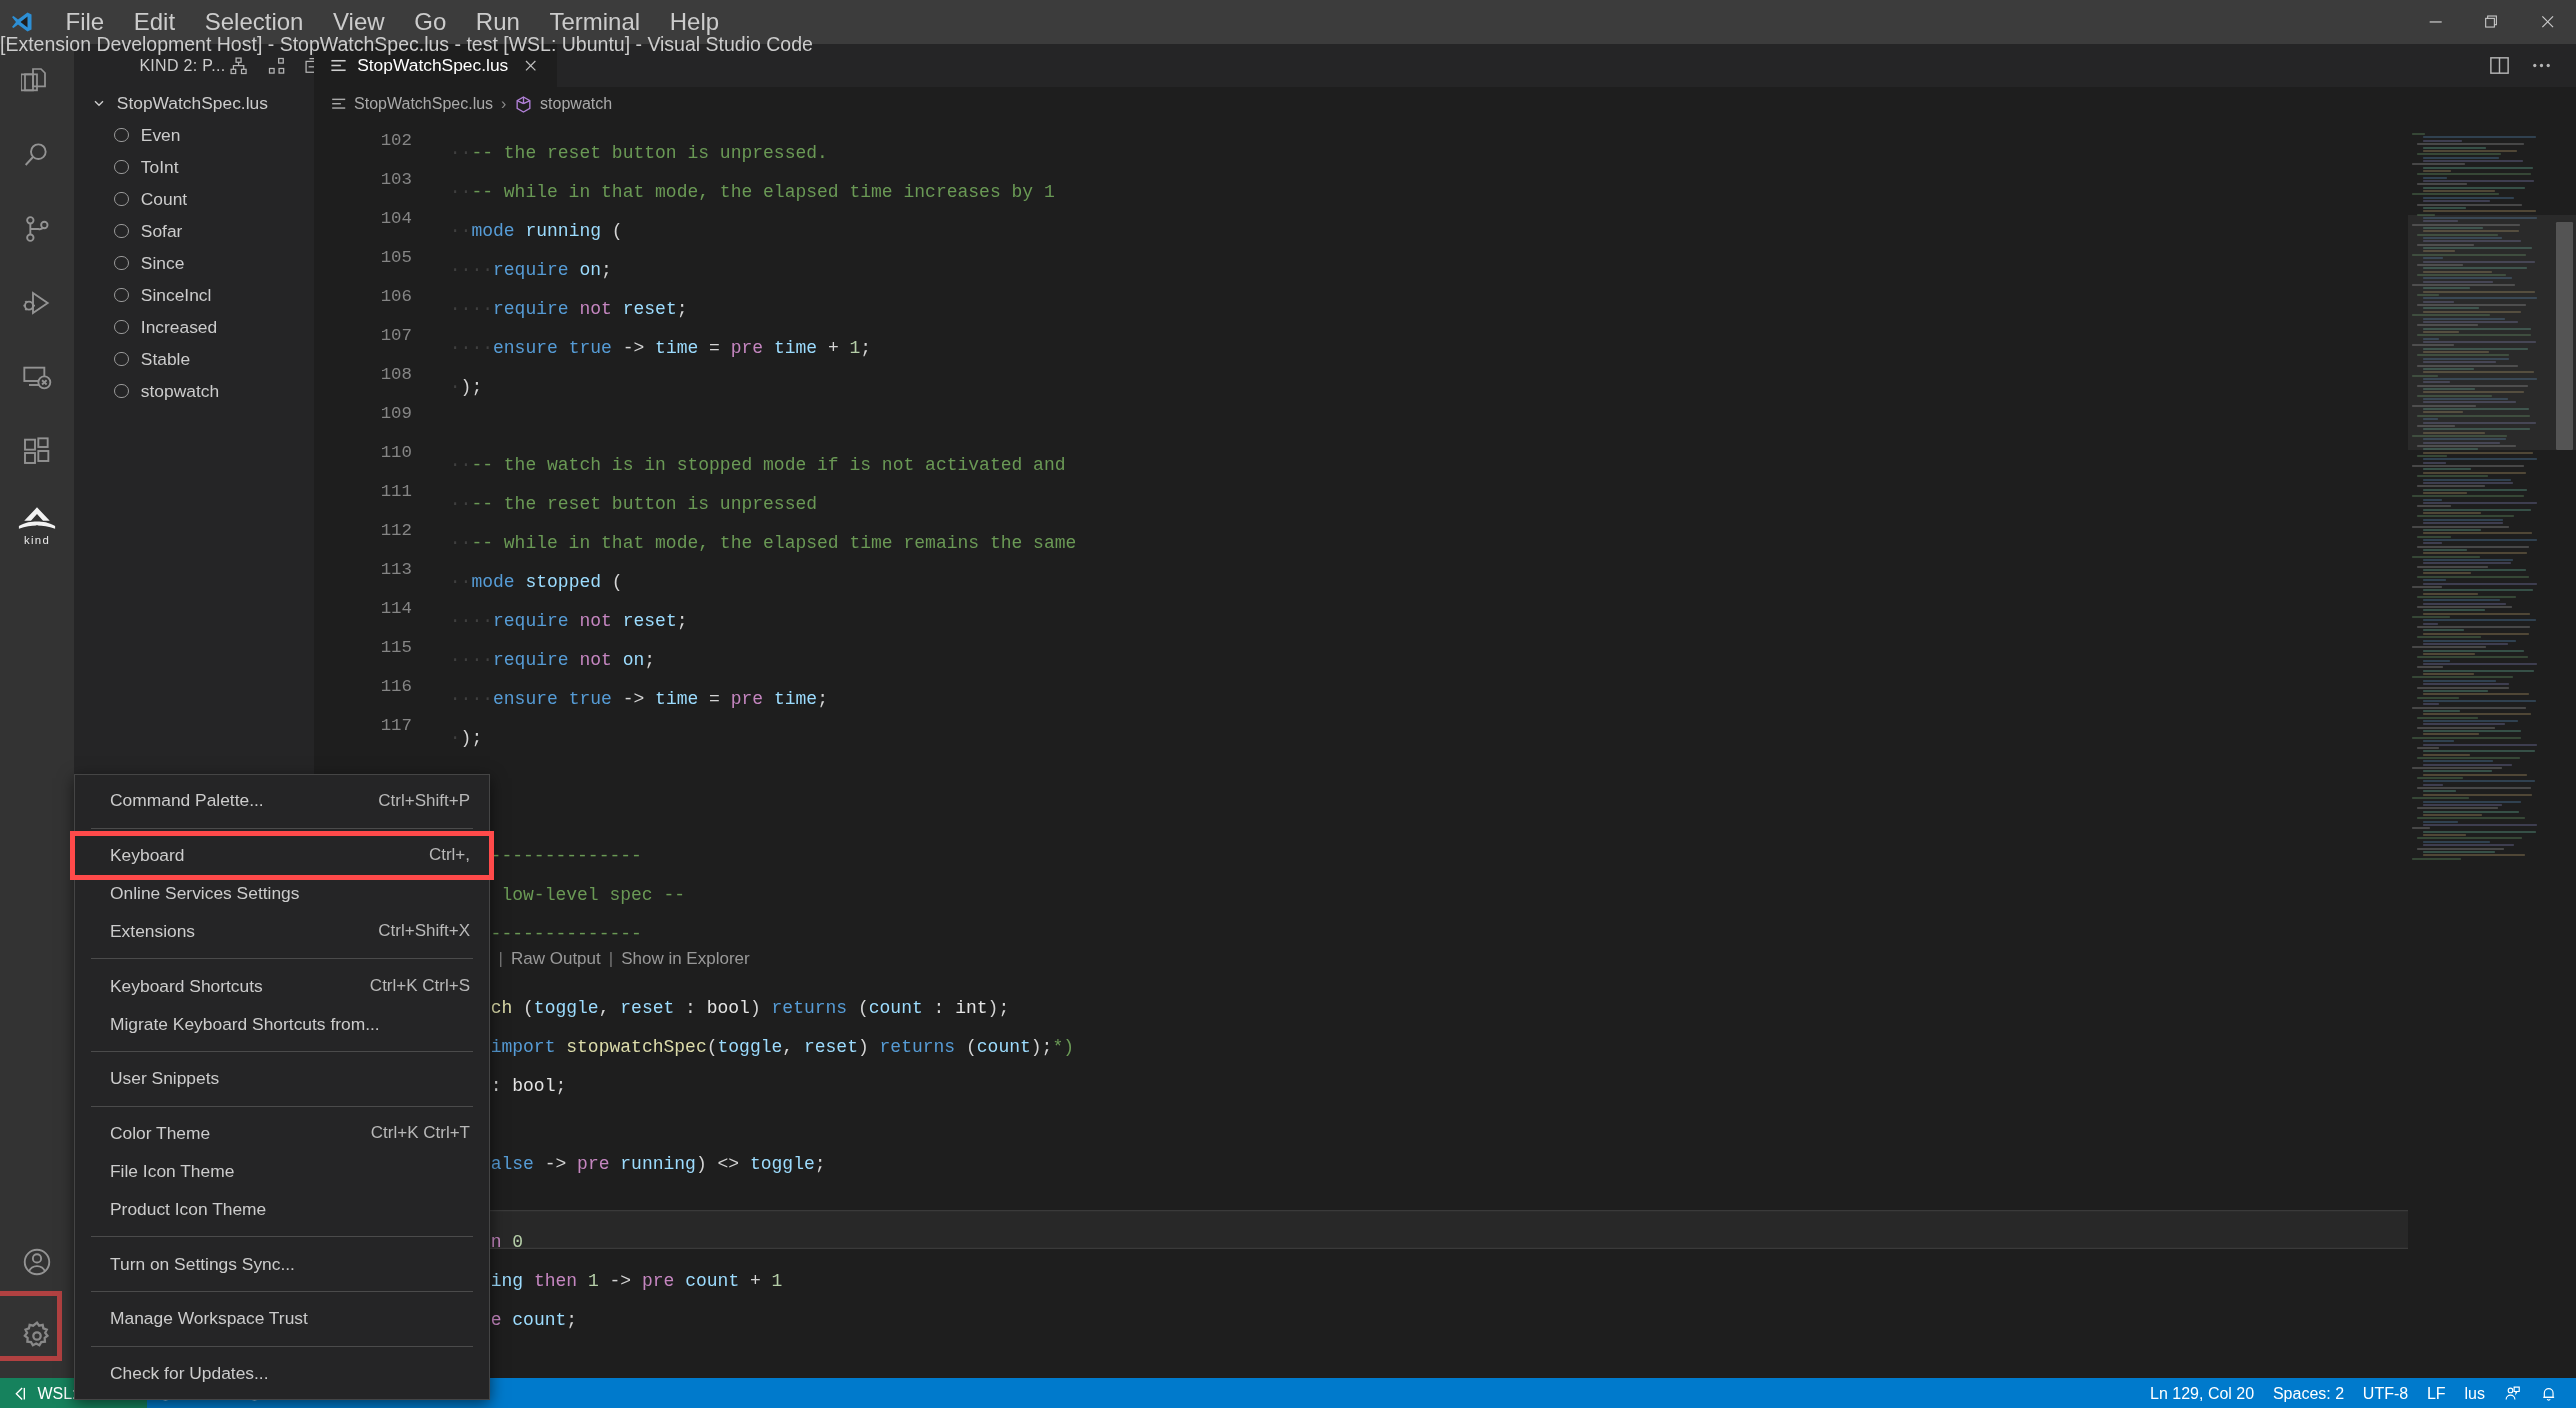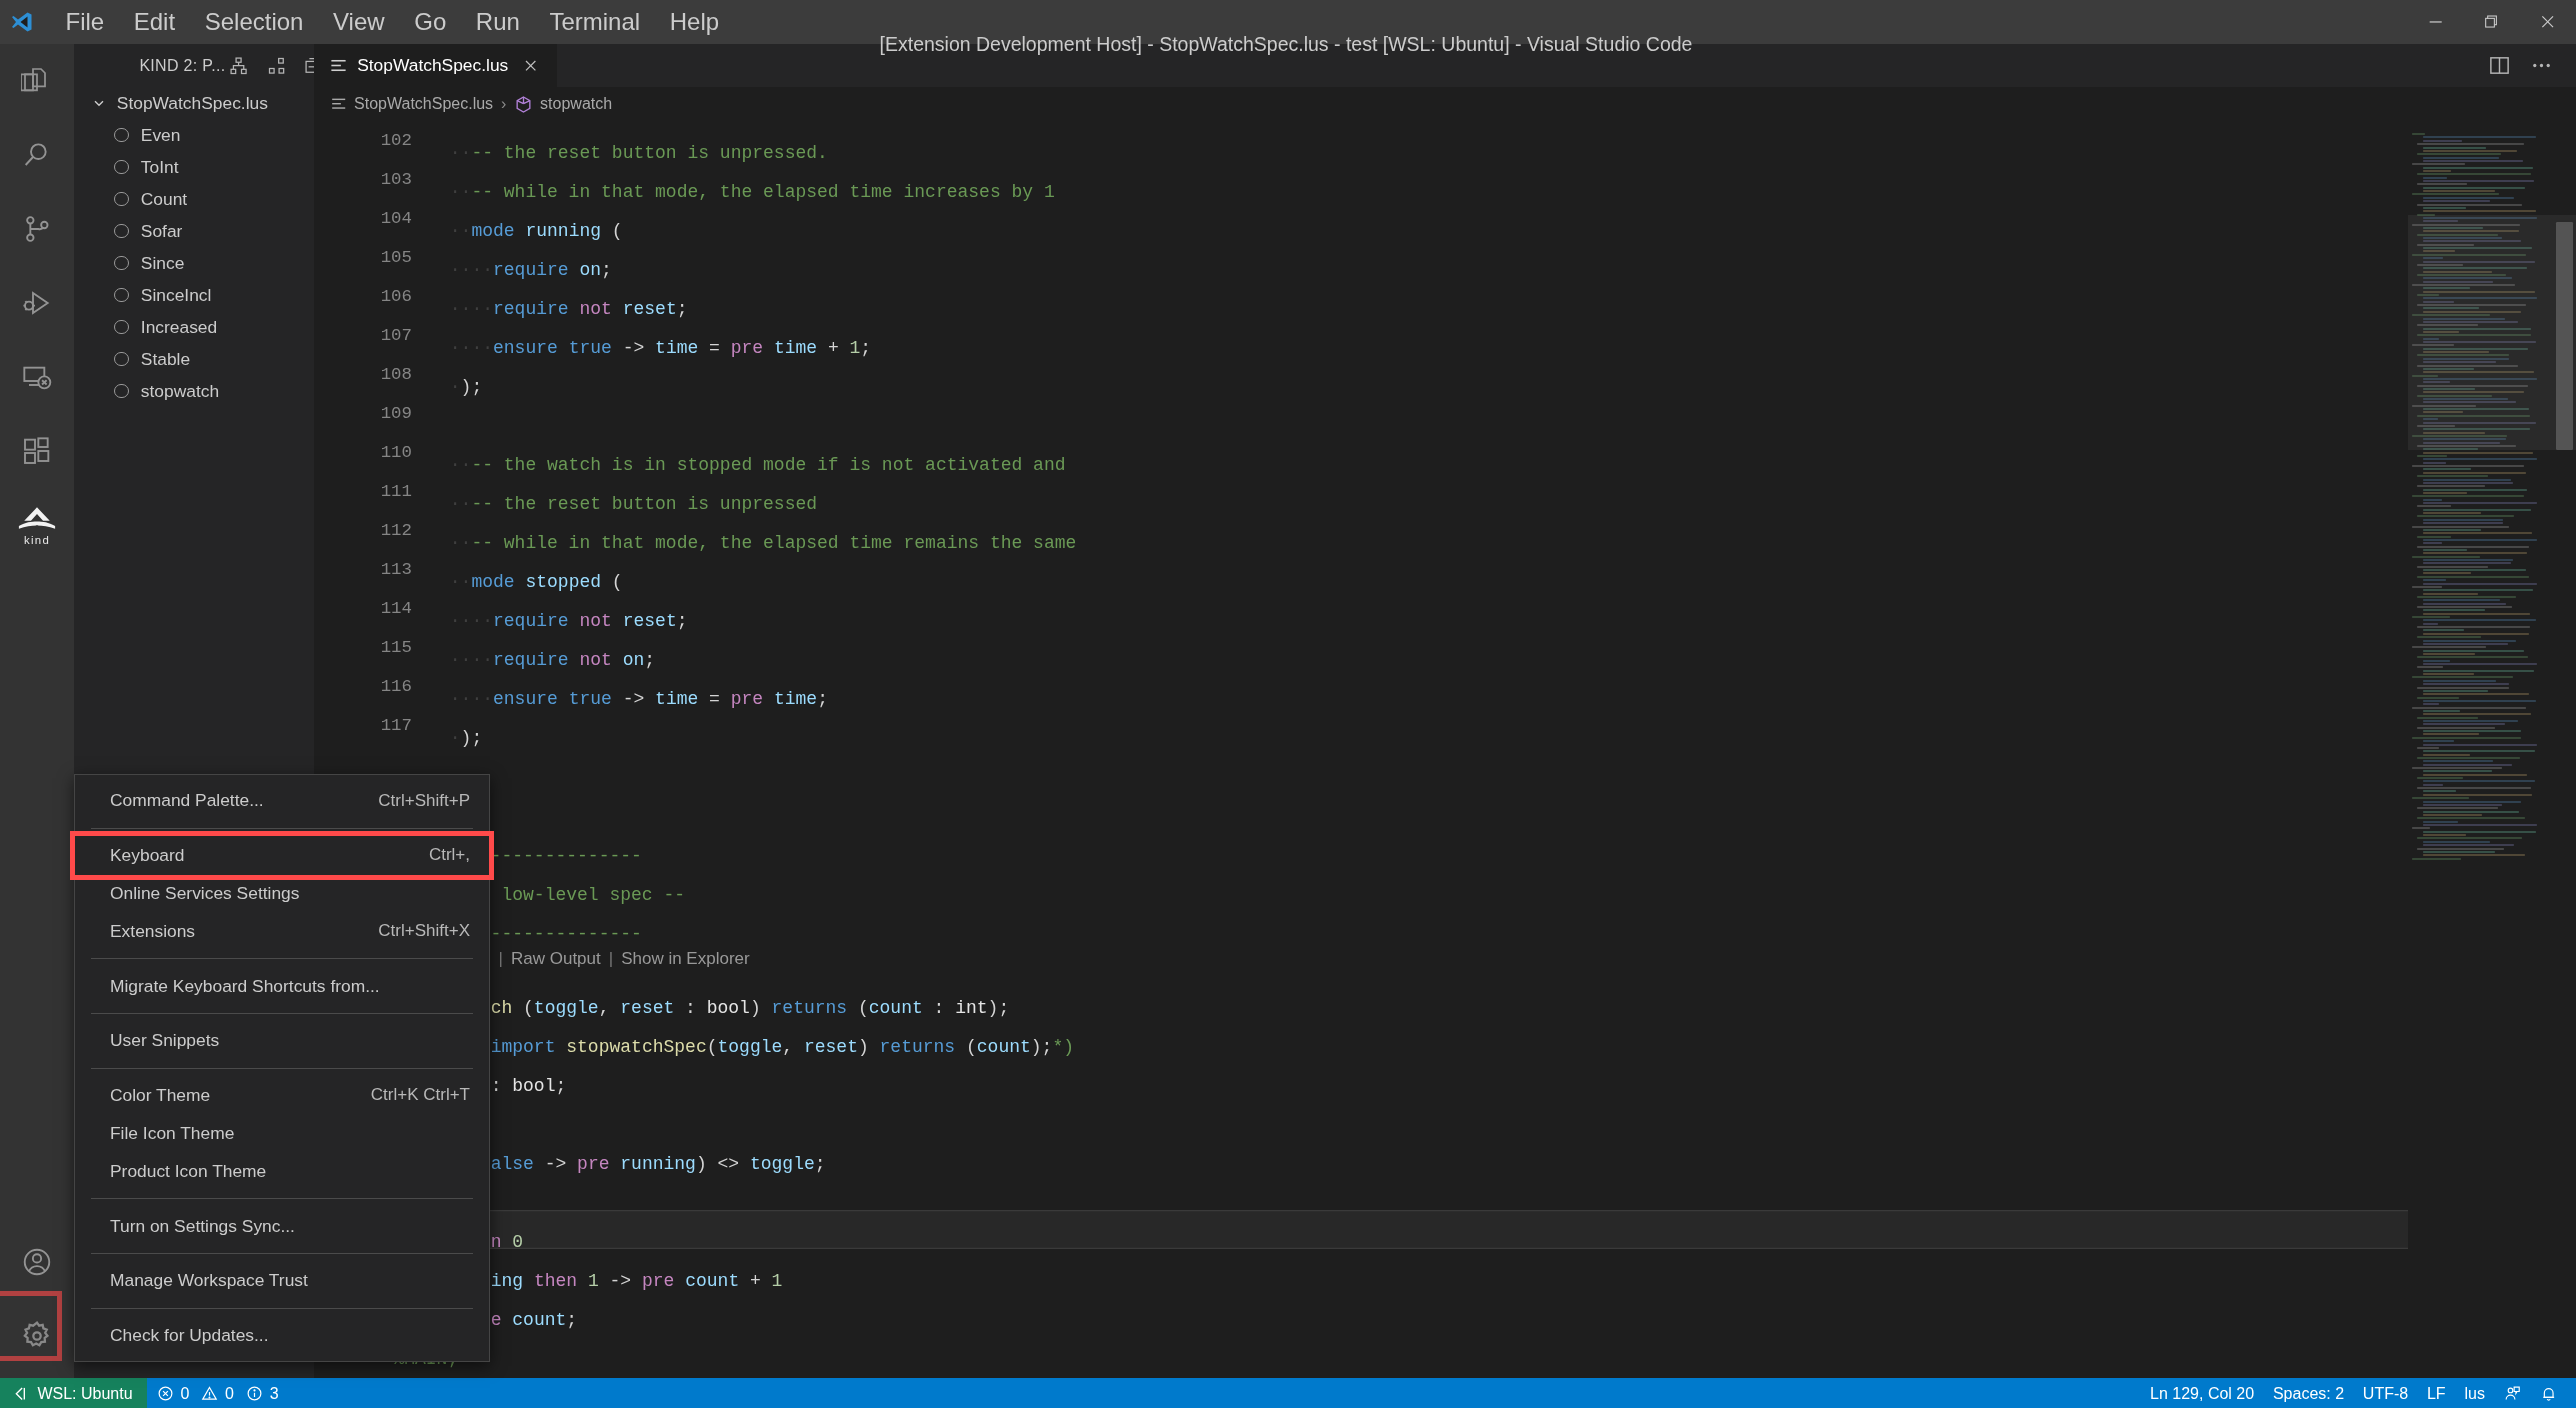--- a/index.html
+++ b/index.html
@@ -16,21 +16,21 @@
     height:44px; background:#3c3c3c; display:flex; align-items:center;
     flex:0 0 44px; position:relative; z-index:5;
   }
   .vscode-logo{ width:44px; height:44px; display:flex; align-items:center; justify-content:center; }
   .menu-items{ display:flex; align-items:center; gap:0px; margin-left:6.7px; }
   .menu-items .mi{
     font-size:24px; color:#cccccc; padding:4px 14.8px; line-height:1.2; white-space:nowrap;
     cursor:default;
   }
   .title-center{
-    position:absolute; left:0; right:4px; text-align:center; font-size:19.5px; color:#cccccc;
+    position:absolute; left:0; right:4px; text-align:left; font-size:19.5px; color:#cccccc;
     pointer-events:none; white-space:nowrap;margin-top:44px;
   }
   .win-controls{ margin-left:auto; display:flex; height:44px; }
   .win-btn{ width:56px; height:44px; display:flex; align-items:center; justify-content:center; }
 
   
   .body-row{ display:flex; flex:1 1 auto; min-height:0; position:relative; }
 
   
   .activitybar{
@@ -722,20 +722,24 @@
         </div>
         <div class="ctx-item">
           <span>Online Services Settings</span>
         </div>
         <div class="ctx-item">
           <span>Extensions</span>
           <span class="ctx-key">Ctrl+Shift+X</span>
         </div>
         <div class="ctx-sep"></div>
         <div class="ctx-item">
+          <span>Keyboard Shortcuts</span>
+          <span class="ctx-key">Ctrl+K Ctrl+S</span>
+        </div>
+        <div class="ctx-item">
           <span>Migrate Keyboard Shortcuts from...</span>
         </div>
         <div class="ctx-sep"></div>
         <div class="ctx-item">
           <span>User Snippets</span>
         </div>
         <div class="ctx-sep"></div>
         <div class="ctx-item">
           <span>Color Theme</span>
           <span class="ctx-key">Ctrl+K Ctrl+T</span>

